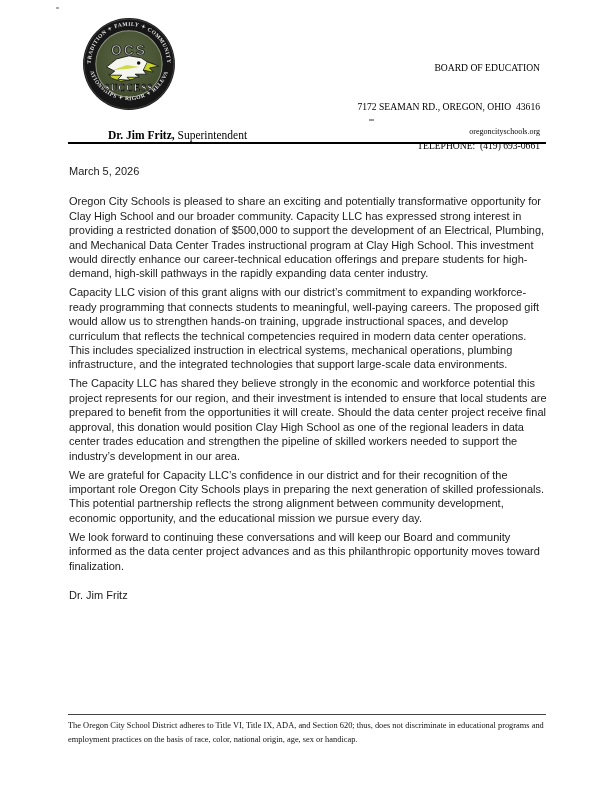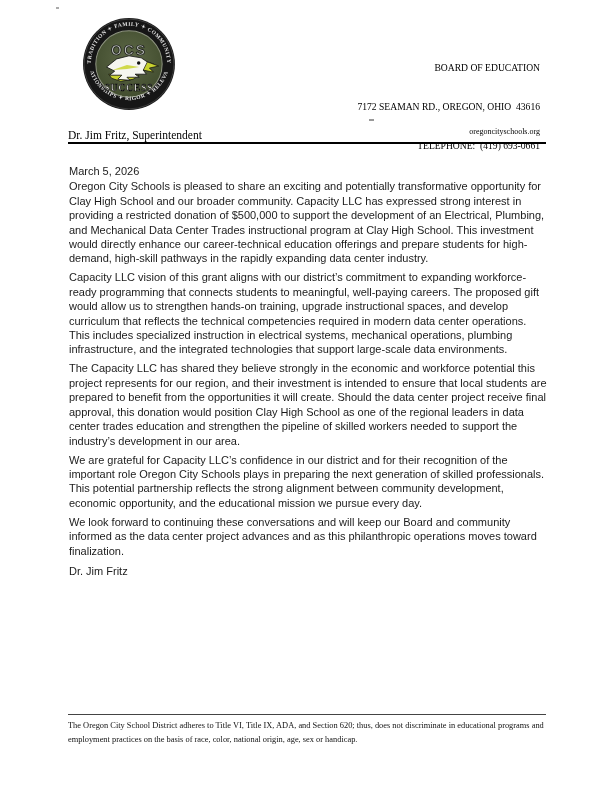--- a/index.html
+++ b/index.html
@@ -24,40 +24,40 @@
     font-family:"Liberation Serif", serif;
     font-size:9.6px; line-height:13px;
     color:#000;
     white-space:pre-wrap;
   }
   .sup-line {
     position:absolute; left:68px; top:129px; width:478px;
     font-family:"Liberation Serif", serif;
     font-size:11.5px; line-height:13px; color:#000;
   }
-  .sup-name { font-weight:normal; }
+  .sup-name { font-weight:bold;margin-left:40px; }
   .website {
     position:absolute; right:6px; bottom:4px;
     font-size:8px; color:#000; text-decoration:none; cursor:pointer;
   }
   .rule { position:absolute; background:#000; }
   .header-rule { left:68px; top:142px; width:478px; height:2.2px; }
 
   .stray { position:absolute; background:#aaa; }
   .stray-1 { left:56px; top:7px; width:3px; height:2px; }
   .stray-2 { left:369px; top:119px; width:5px; height:2px; background:#999; }
 
   
   .letter-body {
     position:absolute; left:69px; top:164px; width:478px;
     font-size:11px; line-height:14.4px; color:#1b1b1b;
   }
-  .date-line { margin-bottom:1px; }
+  .date-line { margin-bottom:16px; }
   .para { margin-bottom:4.6px; }
-  .signature { margin-top:6px; }
+  .signature { margin-top:15px; }
 
   
   .footer-rule { left:68px; top:714px; width:478px; height:1px; background:#444; }
   .footer-text {
     position:absolute; left:68px; top:719px; width:481px;
     font-family:"Liberation Serif", serif;
     font-size:8.4px; line-height:13.8px; color:#111;
   }
 
   
@@ -121,20 +121,20 @@
     <span class="website">oregoncityschools.org</span>
   </div>
   <div class="rule header-rule"></div>
 
   <div class="letter-body">
     <p class="date-line">March 5, 2026</p>
     <p class="para">Oregon City Schools is pleased to share an exciting and potentially transformative opportunity for Clay High School and our broader community. Capacity LLC has expressed strong interest in providing a restricted donation of $500,000 to support the development of an Electrical, Plumbing, and Mechanical Data Center Trades instructional program at Clay High School. This investment would directly enhance our career-technical education offerings and prepare students for high-demand, high-skill pathways in the rapidly expanding data center industry.</p>
     <p class="para">Capacity LLC vision of this grant aligns with our district’s commitment to expanding workforce-ready programming that connects students to meaningful, well-paying careers. The proposed gift would allow us to strengthen hands-on training, upgrade instructional spaces, and develop curriculum that reflects the technical competencies required in modern data center operations. This includes specialized instruction in electrical systems, mechanical operations, plumbing infrastructure, and the integrated technologies that support large-scale data environments.</p>
     <p class="para">The Capacity LLC has shared they believe strongly in the economic and workforce potential this project represents for our region, and their investment is intended to ensure that local students are prepared to benefit from the opportunities it will create. Should the data center project receive final approval, this donation would position Clay High School as one of the regional leaders in data center trades education and strengthen the pipeline of skilled workers needed to support the industry’s development in our area.</p>
     <p class="para">We are grateful for Capacity LLC’s confidence in our district and for their recognition of the important role Oregon City Schools plays in preparing the next generation of skilled professionals. This potential partnership reflects the strong alignment between community development, economic opportunity, and the educational mission we pursue every day.</p>
-    <p class="para">We look forward to continuing these conversations and will keep our Board and community informed as the data center project advances and as this philanthropic operations moves toward finalization.</p>
+    <p class="para">We look forward to continuing these conversations and will keep our Board and community informed as the data center project advances and as this philanthropic opportunity moves toward finalization.</p>
     <p class="signature">Dr. Jim Fritz</p>
   </div>
 
   <div class="rule footer-rule"></div>
   <p class="footer-text">The Oregon City School District adheres to Title VI, Title IX, ADA, and Section 620; thus, does not discriminate in educational programs and employment practices on the basis of race, color, national origin, age, sex or handicap.</p>
 
 </div>
 
 </body></html>

